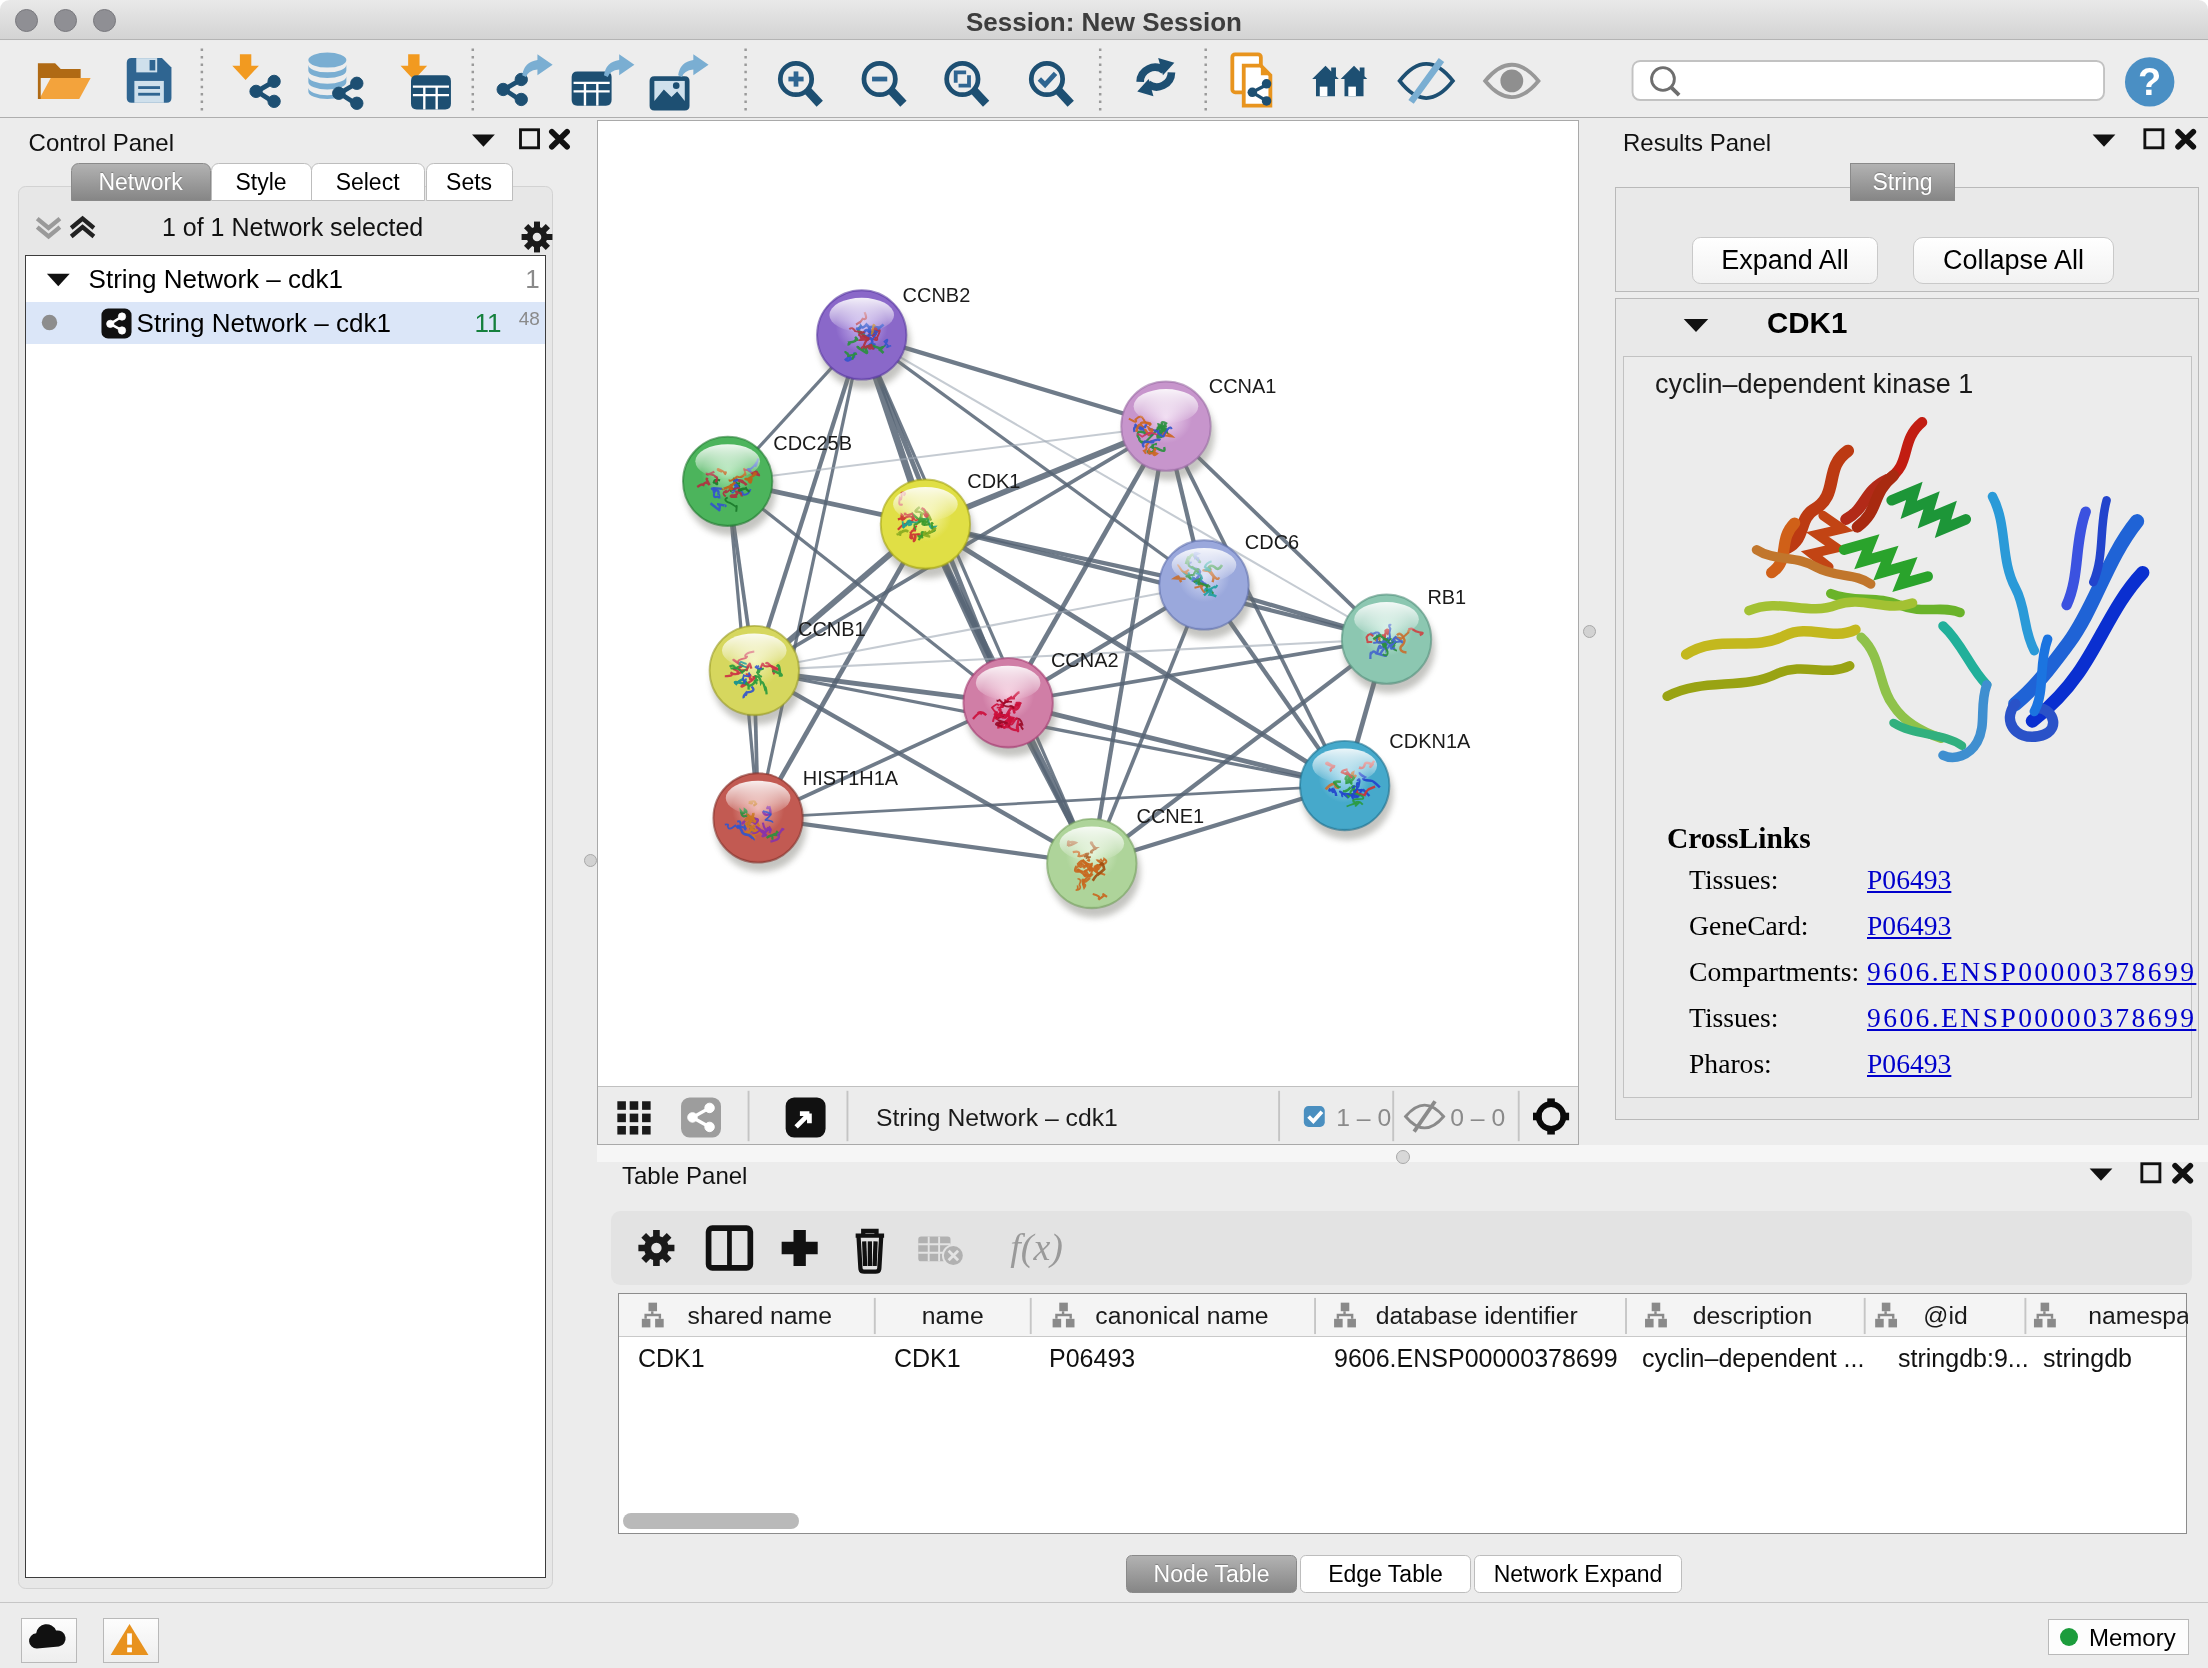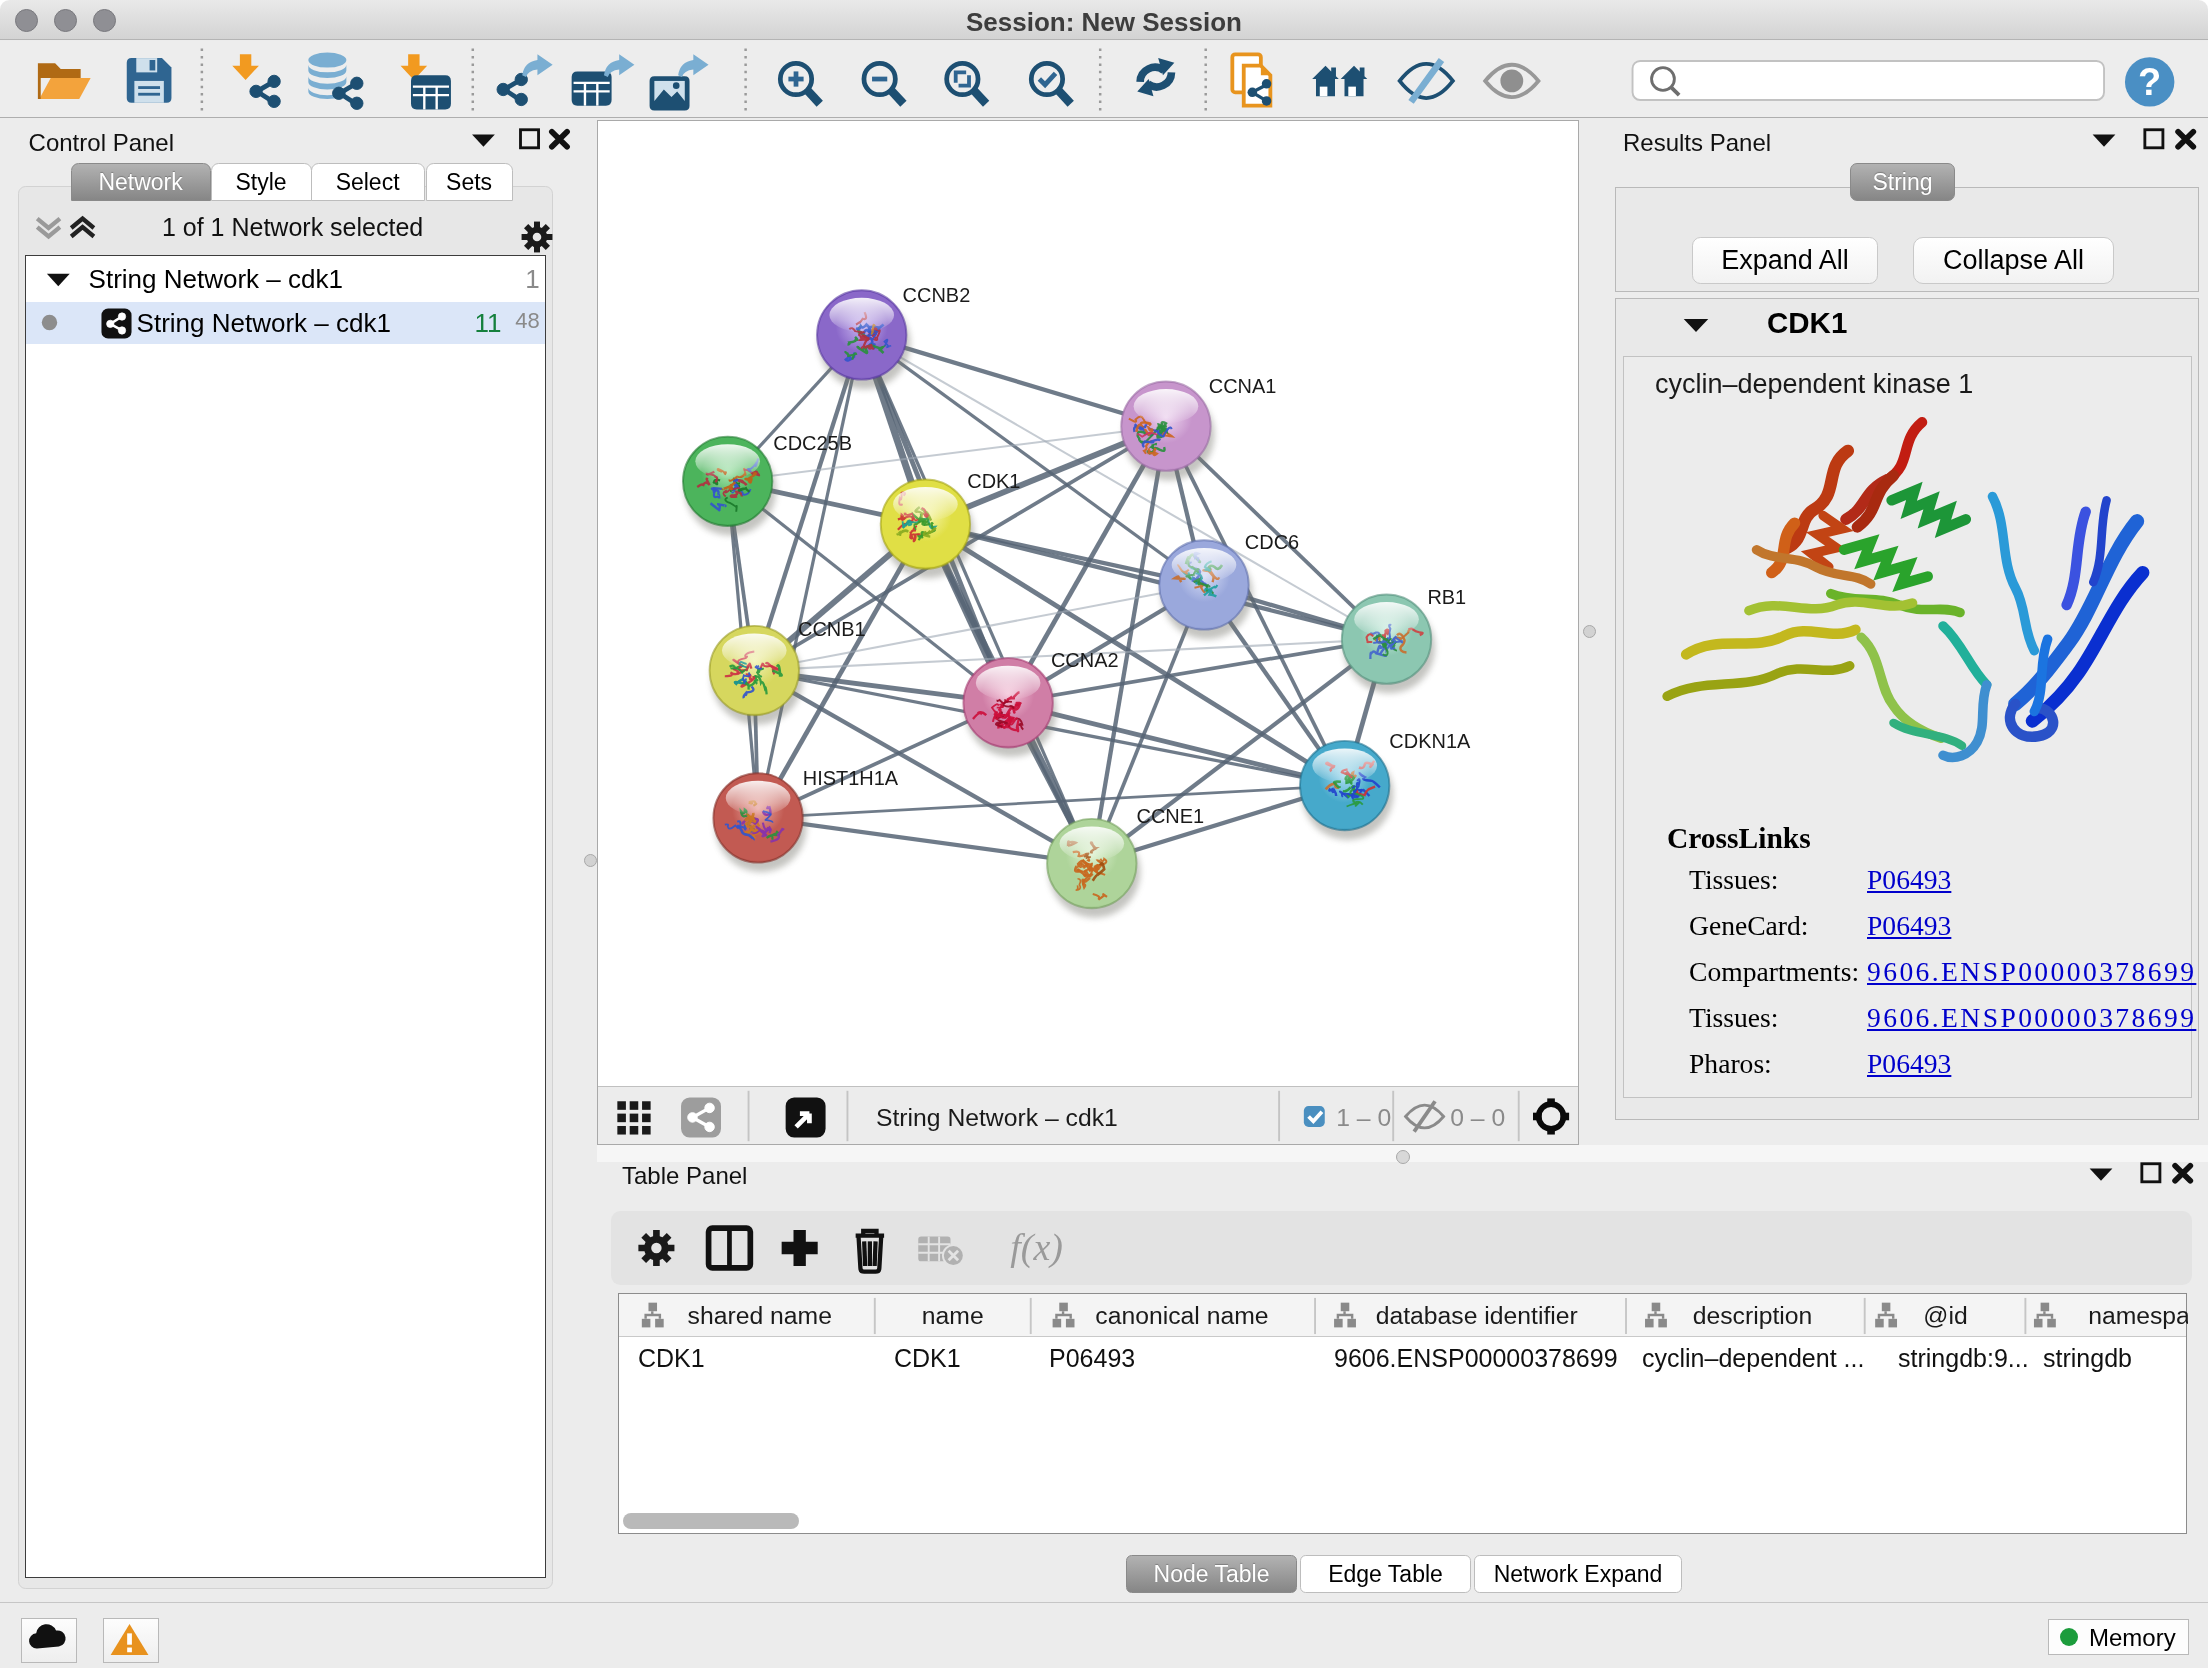--- a/index.html
+++ b/index.html
@@ -298,21 +298,21 @@
           <g stroke="#fff" fill="#fff">
             <line x1="14" y1="23" x2="30" y2="13" stroke-width="3.5"></line>
             <line x1="14" y1="23" x2="30" y2="32" stroke-width="3.5"></line>
             <circle cx="14" cy="23" r="5"></circle>
               <circle cx="30" cy="13" r="5"></circle>
               <circle cx="30" cy="32" r="5"></circle>
           </g>
         </svg>
         <div style="position:absolute;left:111px;top:5.7px;font-size:26px;color:#000;">String Network – cdk1</div>
         <div style="position:absolute;left:449px;top:5.7px;font-size:26px;color:#15803d;">11</div>
-        <div style="position:absolute;right:4.8px;top:5.7px;font-size:22px;color:#8a8a8a;">48</div>
+        <div style="position:absolute;right:4.8px;top:5.7px;font-size:19px;color:#8a8a8a;">48</div>
       </div>
     </div>
   </div>
 
   <div id="canvas" class="abs">
     <svg width="980" height="965" viewBox="0 0 1030 1015" style="display:block">
 <defs>
 <clipPath id="c0">
             <circle cx="277" cy="225" r="45"></circle>
           </clipPath>
@@ -846,21 +846,21 @@
     <div class="phead" style="position:absolute;left:44px;top:8.6px;">Results Panel</div>
     <svg class="wctl" style="left:506px;top:4.8px;" width="114" height="28.5" viewBox="0 0 120 30">
       <path d="M8,10 h24 l-12,13 Z" fill="#111"></path>
       <rect x="63" y="5" width="19" height="19" fill="none" stroke="#111" stroke-width="3"></rect>
       <path d="M98,7 l16,16 M114,7 l-16,16" stroke="#111" stroke-width="6" stroke-linecap="round"></path>
     </svg>
 
     <div style="position:absolute;left:36px;top:67px;width:584px;height:105px;background:#e9e9e9;border:1px solid #b9b9b9;"></div>
     <div style="position:absolute;left:36px;top:178px;width:584px;height:822px;background:#e9e9e9;border:1px solid #b9b9b9;"></div>
 
-    <div class="tab tabsel" style="left:271px;top:43px;width:105px;border-radius:7px;">String</div>
+    <div class="tab tabsel" style="left:271px;top:43px;width:105px;border-radius:0;">String</div>
 
     <button style="position:absolute;left:113px;top:117px;width:186px;height:47px;background:linear-gradient(#ffffff,#f2f2f2);border:1.9px solid #c9c9c9;border-radius:8.6px;font-size:27px;font-family:'Liberation Sans',sans-serif;color:#000;">Expand All</button>
     <button style="position:absolute;left:334px;top:117px;width:201px;height:47px;background:linear-gradient(#ffffff,#f2f2f2);border:1.9px solid #c9c9c9;border-radius:10px;font-size:27px;font-family:'Liberation Sans',sans-serif;color:#000;">Collapse All</button>
 
     <svg class="wctl" style="left:101px;top:193px;" width="32" height="25" viewBox="0 0 34 26">
       <path d="M4,6 h26 l-13,14 Z" fill="#111"></path>
     </svg>
     <div style="position:absolute;left:188px;top:186px;font-size:29.5px;font-weight:bold;color:#000;">CDK1</div>
     <div style="position:absolute;left:44px;top:236px;width:569px;height:742px;background:#ececec;border:1px solid #c2c2c2;"></div>
 

